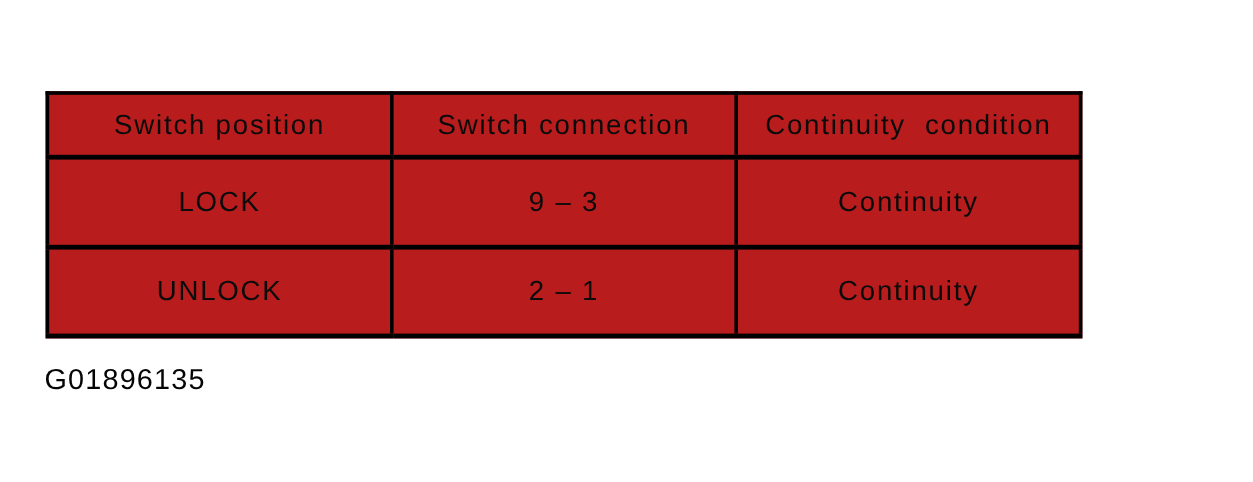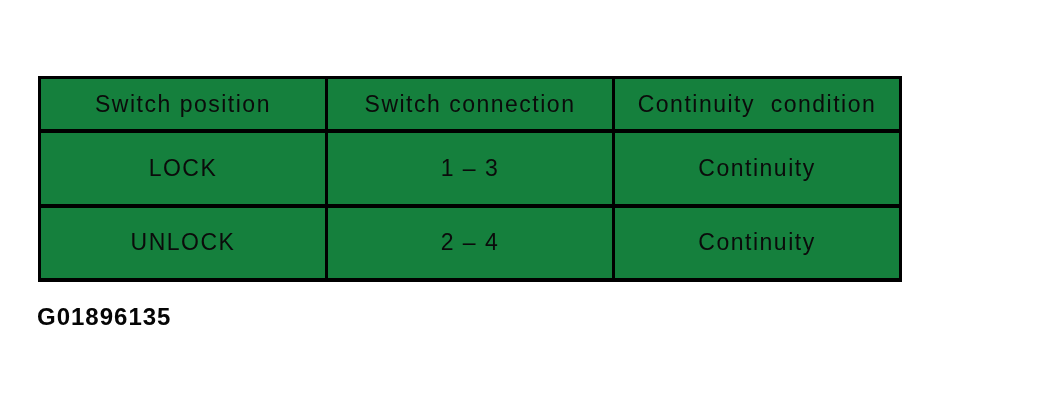--- a/index.html
+++ b/index.html
@@ -16,21 +16,21 @@
     overflow: hidden;
   }
   .spec-table {
     position: absolute;
     left: 38px;
     top: 76px;
     width: 864px;
     height: 206px;
     border-collapse: collapse;
     table-layout: fixed;
-    background: #15803d;
+    background: #b91c1c;
   }
   .spec-table th,
   .spec-table td {
     border: 3px solid #000000;
     text-align: center;
     vertical-align: middle;
     font-size: 23px;
     font-weight: normal;
     letter-spacing: 1.5px;
     padding: 0;
@@ -48,47 +48,47 @@
     border-bottom-width: 4px;
   }
   .spec-table tbody tr:last-child td {
     border-bottom-width: 4px;
   }
   .figure-id {
     position: absolute;
     left: 37px;
     top: 303px;
     font-size: 24px;
-    font-weight: bold;
+    font-weight: normal;
     letter-spacing: 1px;
     color: #050505;
   }
 </style>
 </head>
 <body>
 
 <div>
 
   <table class="spec-table">
     <thead>
       <tr>
         <th>Switch position</th>
         <th>Switch connection</th>
         <th>Continuity  condition</th>
       </tr>
     </thead>
     <tbody>
       <tr>
         <td>LOCK</td>
-        <td>1 – 3</td>
+        <td>9 – 3</td>
         <td>Continuity</td>
       </tr>
       <tr>
         <td>UNLOCK</td>
-        <td>2 – 4</td>
+        <td>2 – 1</td>
         <td>Continuity</td>
       </tr>
     </tbody>
   </table>
 
   <div class="figure-id">G01896135</div>
 
 </div>
 
 </body></html>

